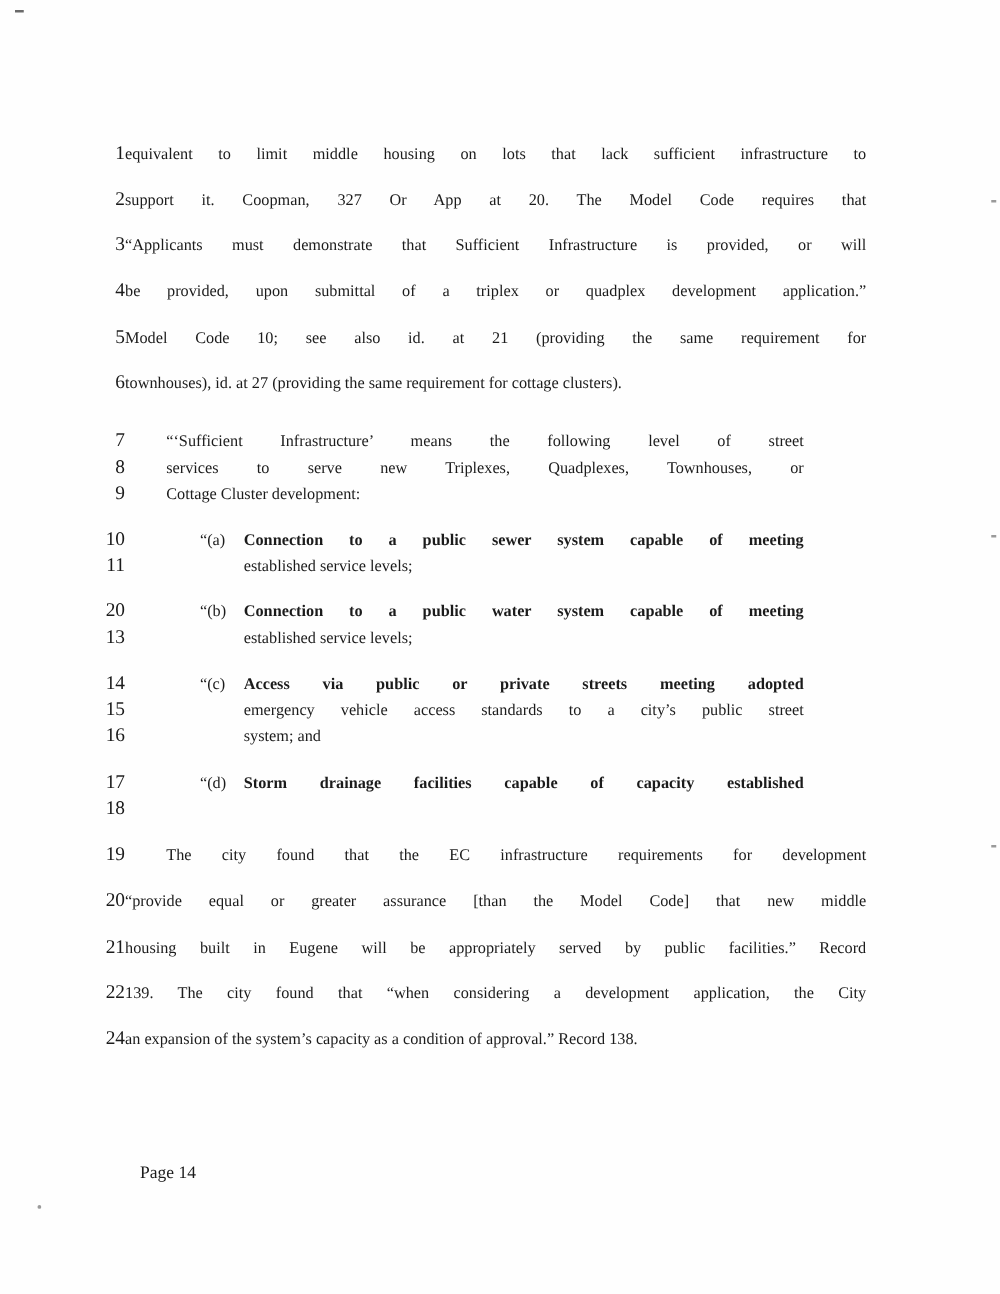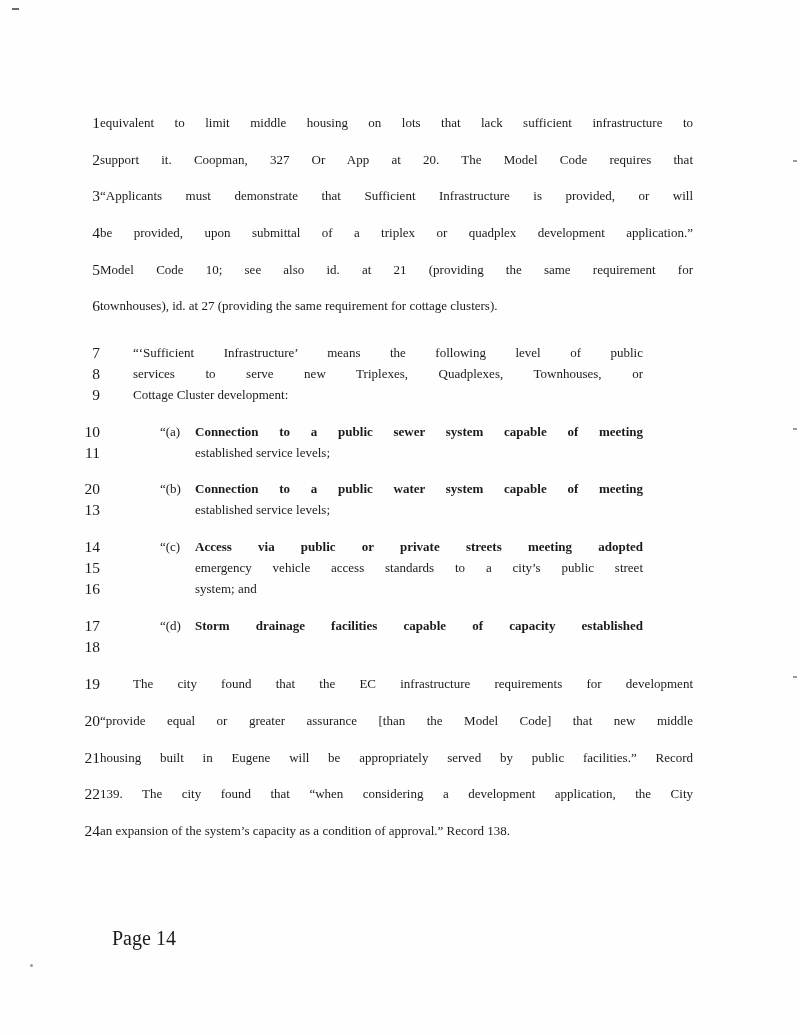--- a/index.html
+++ b/index.html
@@ -76,21 +76,21 @@
     padding-left: 95px;
     width: 448px;
   }
   .sp-10 { height: 10px; }
   .sp-15 { height: 15px; }
   .sp-16 { height: 16px; }
   .page-footer {
     position: absolute;
     top: 928px;
     left: 112px;
-    font-size: 20px;
+    font-size: 14px;
     line-height: 21px;
   }
   
   .artifact { position: absolute; background: #9a9a9a; }
   .a1 { top: 8px;  left: 12px;  width: 7px; height: 2px; background:#6a6a6a; }
   .a2 { top: 160px; left: 793px; width: 4px; height: 2px; }
   .a3 { top: 428px; left: 793px; width: 4px; height: 2px; }
   .a4 { top: 676px; left: 793px; width: 4px; height: 2px; }
   .a5 { top: 964px; left: 30px;  width: 3px; height: 3px; border-radius: 50%; }
 </style>
@@ -133,21 +133,21 @@
 
     <div class="row body">
       <div class="num">6</div>
       <div class="text"><span>townhouses), </span><span class="em">id.</span><span> at 27 (providing the same requirement for cottage clusters).</span></div>
     </div>
 
     <div class="sp-10"></div>
 
     <div class="row quote">
       <div class="num">7</div>
-      <div class="text q1 justify">“‘Sufficient Infrastructure’ means the following level of public</div>
+      <div class="text q1 justify">“‘Sufficient Infrastructure’ means the following level of street</div>
     </div>
     <div class="row quote">
       <div class="num">8</div>
       <div class="text q1 justify">services to serve new Triplexes, Quadplexes, Townhouses, or</div>
     </div>
     <div class="row quote">
       <div class="num">9</div>
       <div class="text q1">Cottage Cluster development:</div>
     </div>
 

